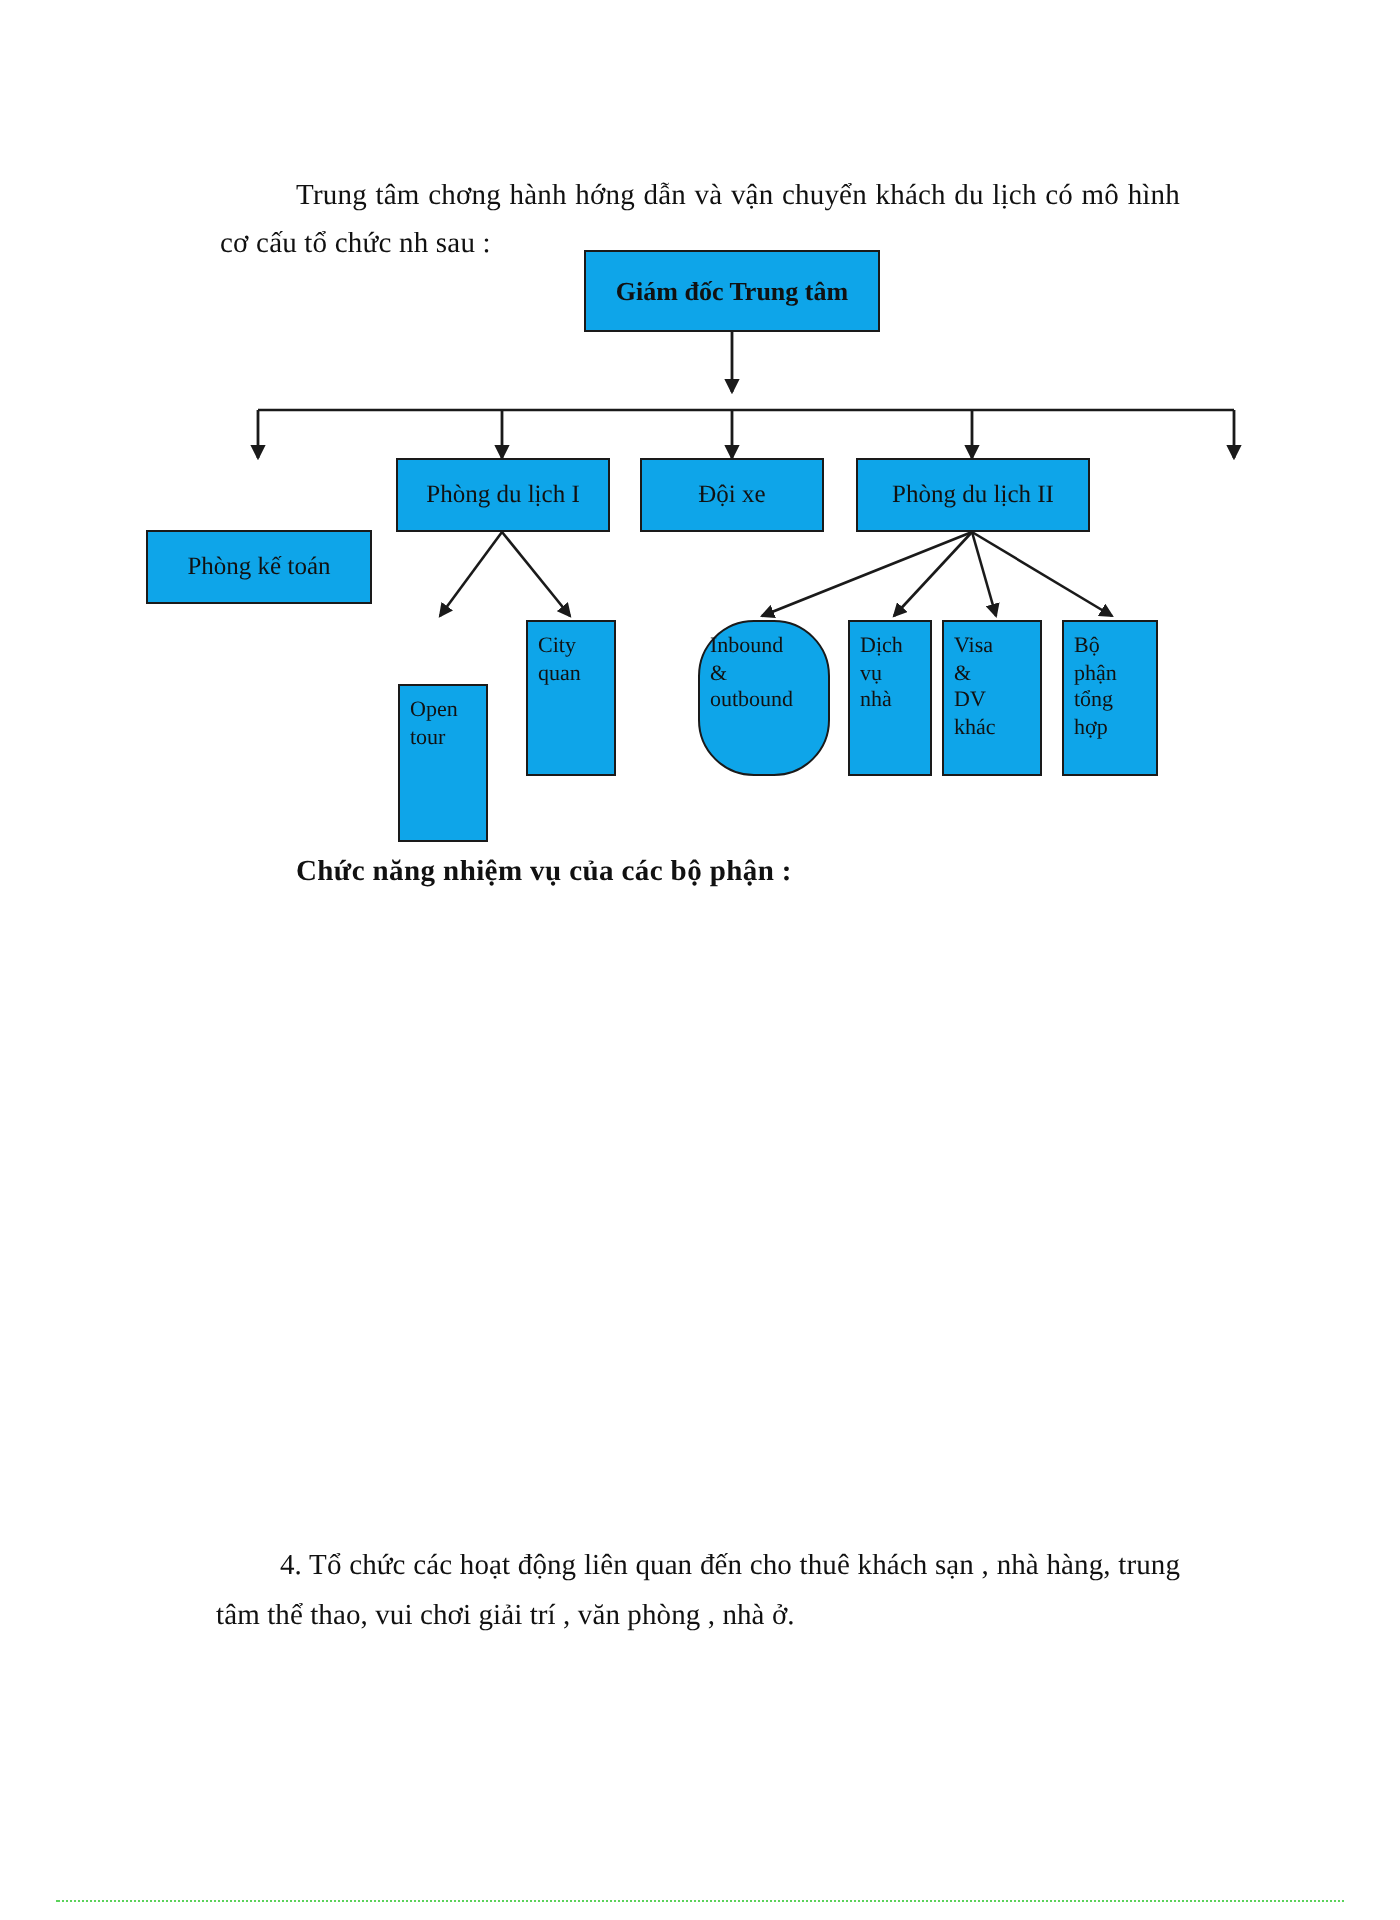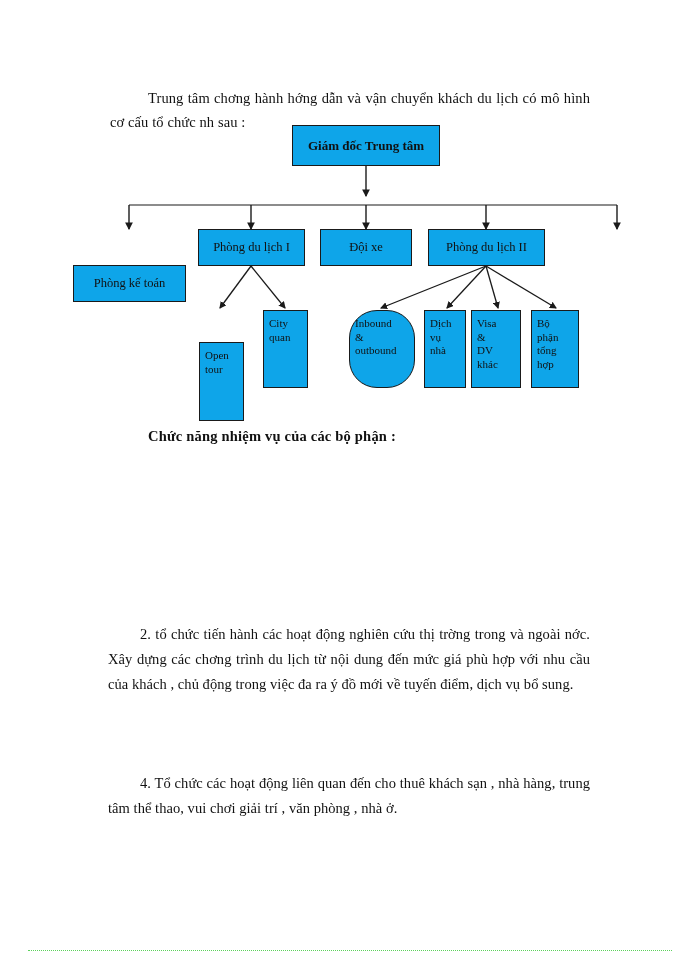--- a/index.html
+++ b/index.html
@@ -181,20 +181,19 @@
     <div class="node leaf" style="left:531px; top:310px; width:48px; height:78px;">Bộ
 phận
 tổng
 hợp</div>
   </div>
 
   <div class="section-heading">Chức năng nhiệm vụ của các bộ phận  :</div>
 
 
 
-  <div class="body-block p-two">2. tổ chức tiến hành các hoạt động nghiên cứu thị trờng   trong và ngoài nớc.  Xây dựng các chơng   trình du lịch từ nội dung đến mức giá phù hợp với nhu cầu của khách , chủ động trong việc đa   ra ý đồ mới về tuyến điểm, dịch vụ bổ sung.</div>
 
 
   <div class="body-block p-four">4. Tổ chức các hoạt động liên quan đến cho thuê khách sạn , nhà hàng, trung tâm thể thao, vui chơi giải trí , văn phòng , nhà ở.</div>
 
   <div class="footer-rule"></div>
 
 </div>
 
 </body></html>

